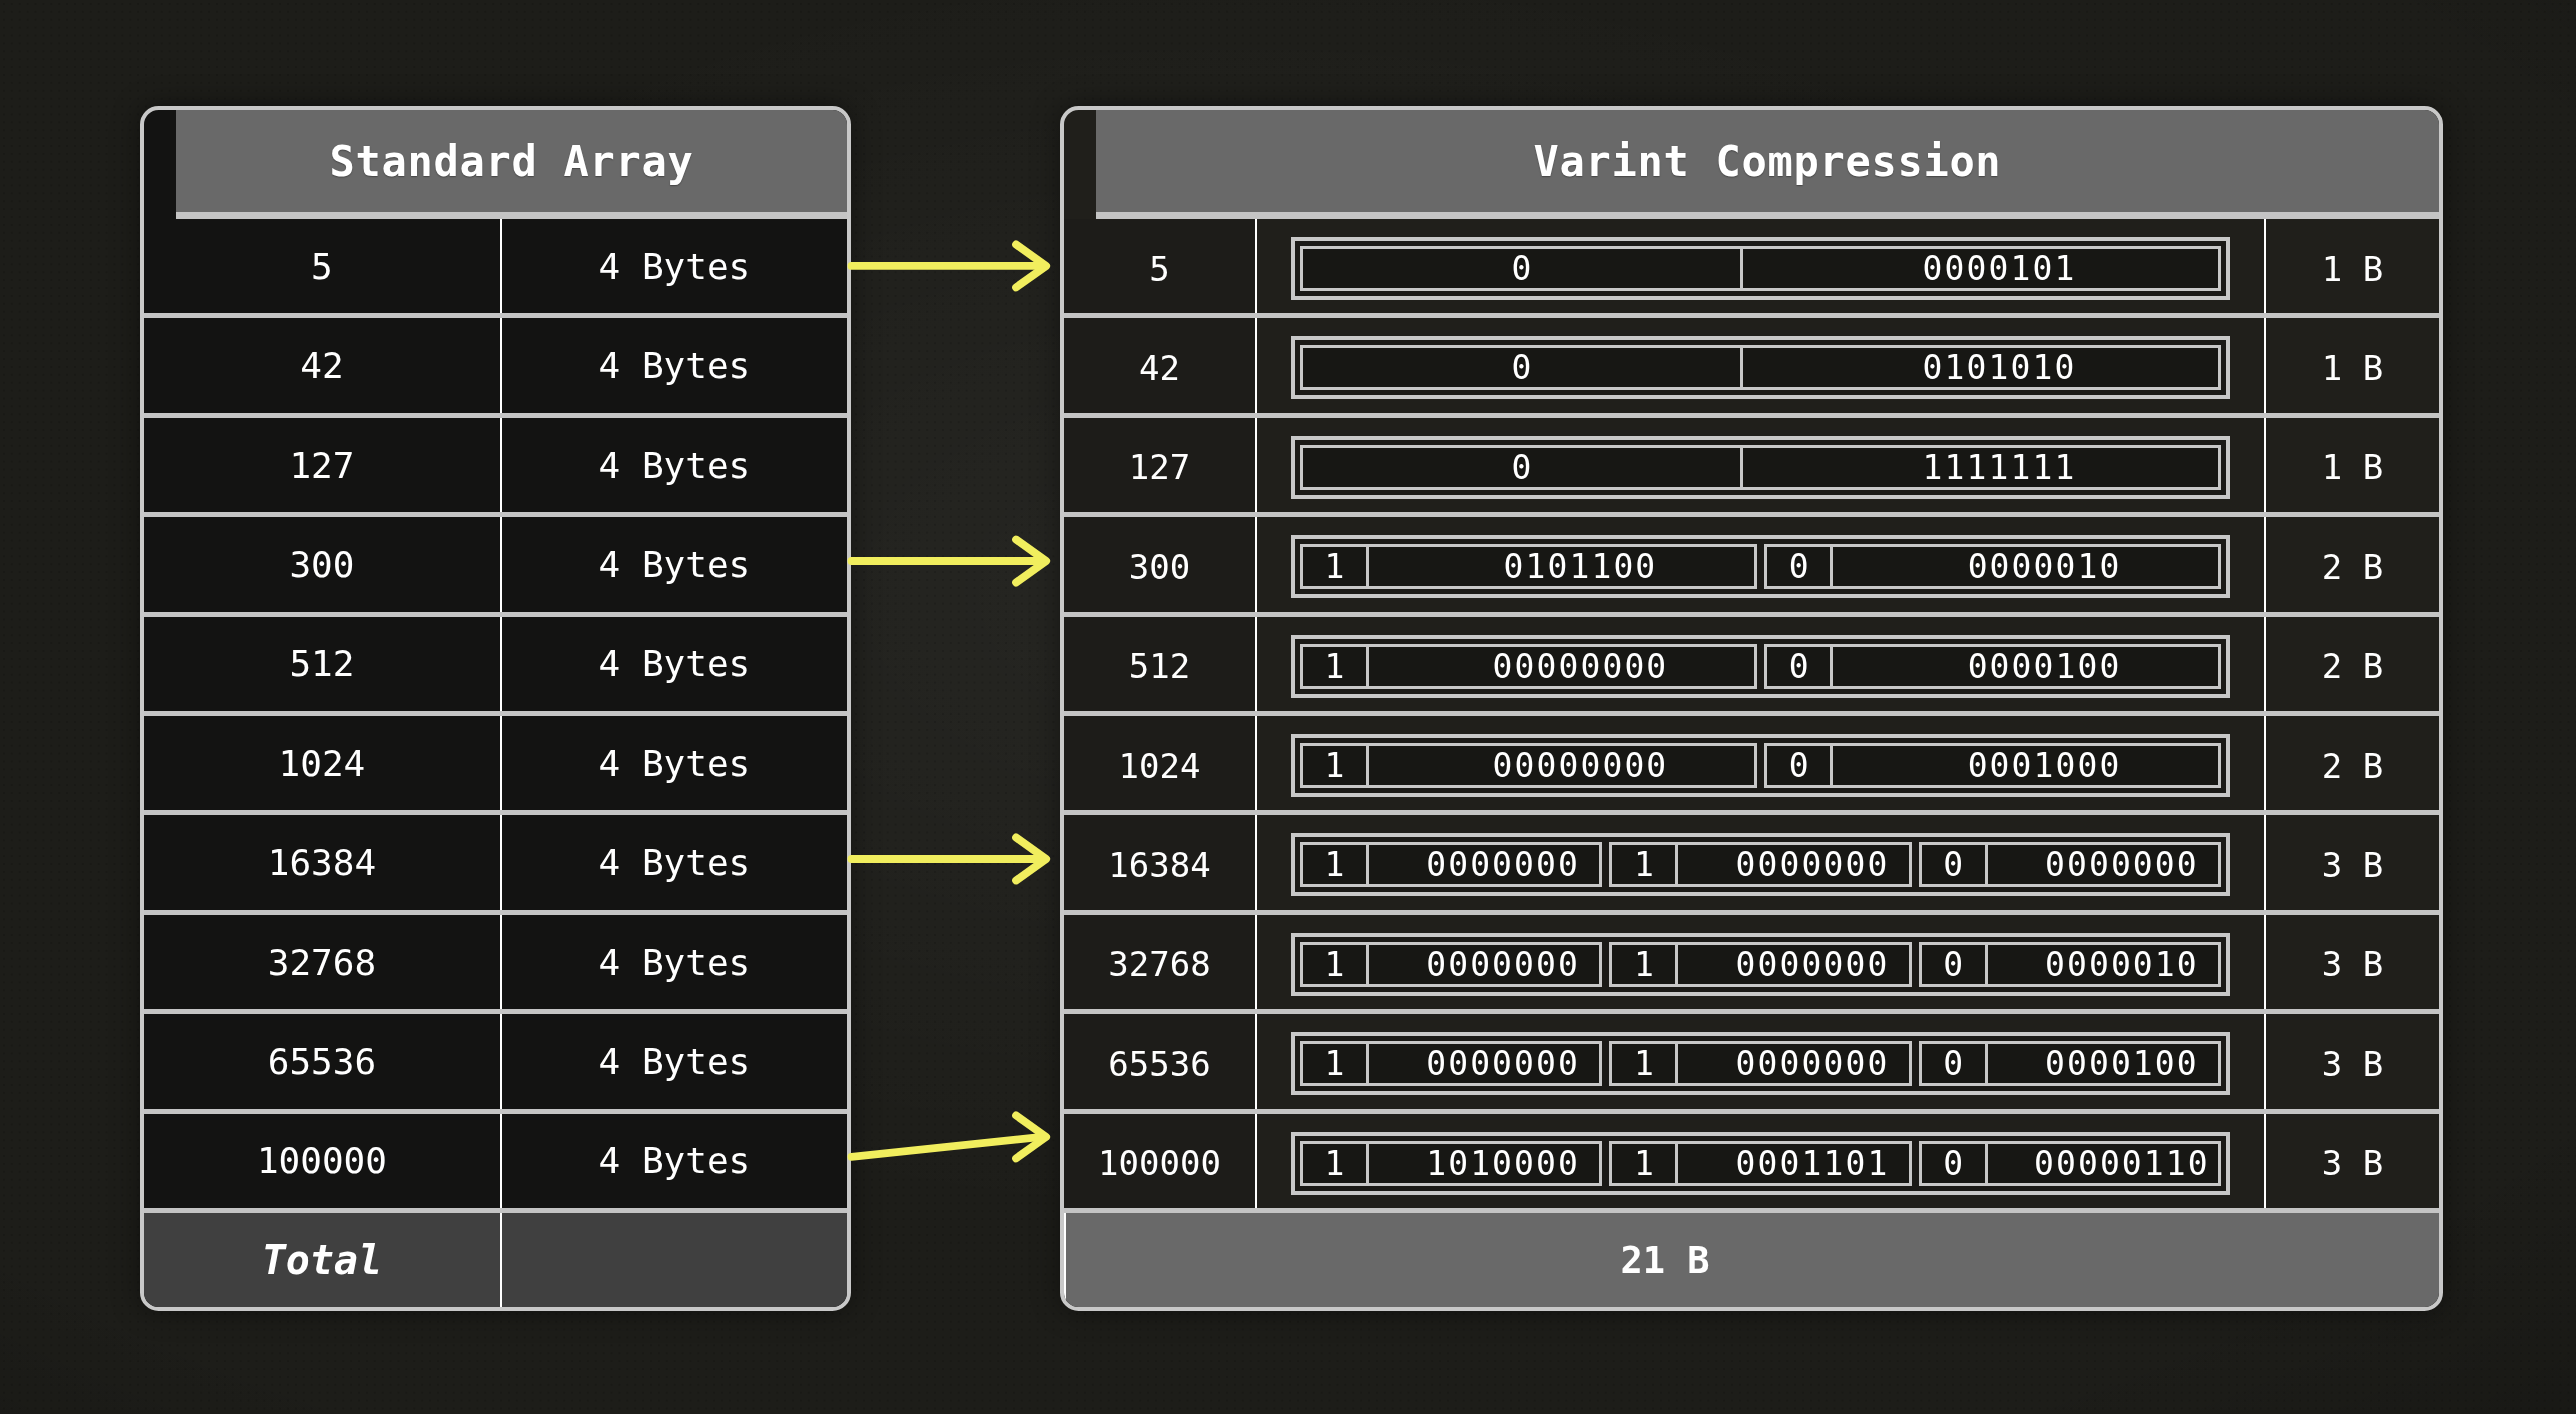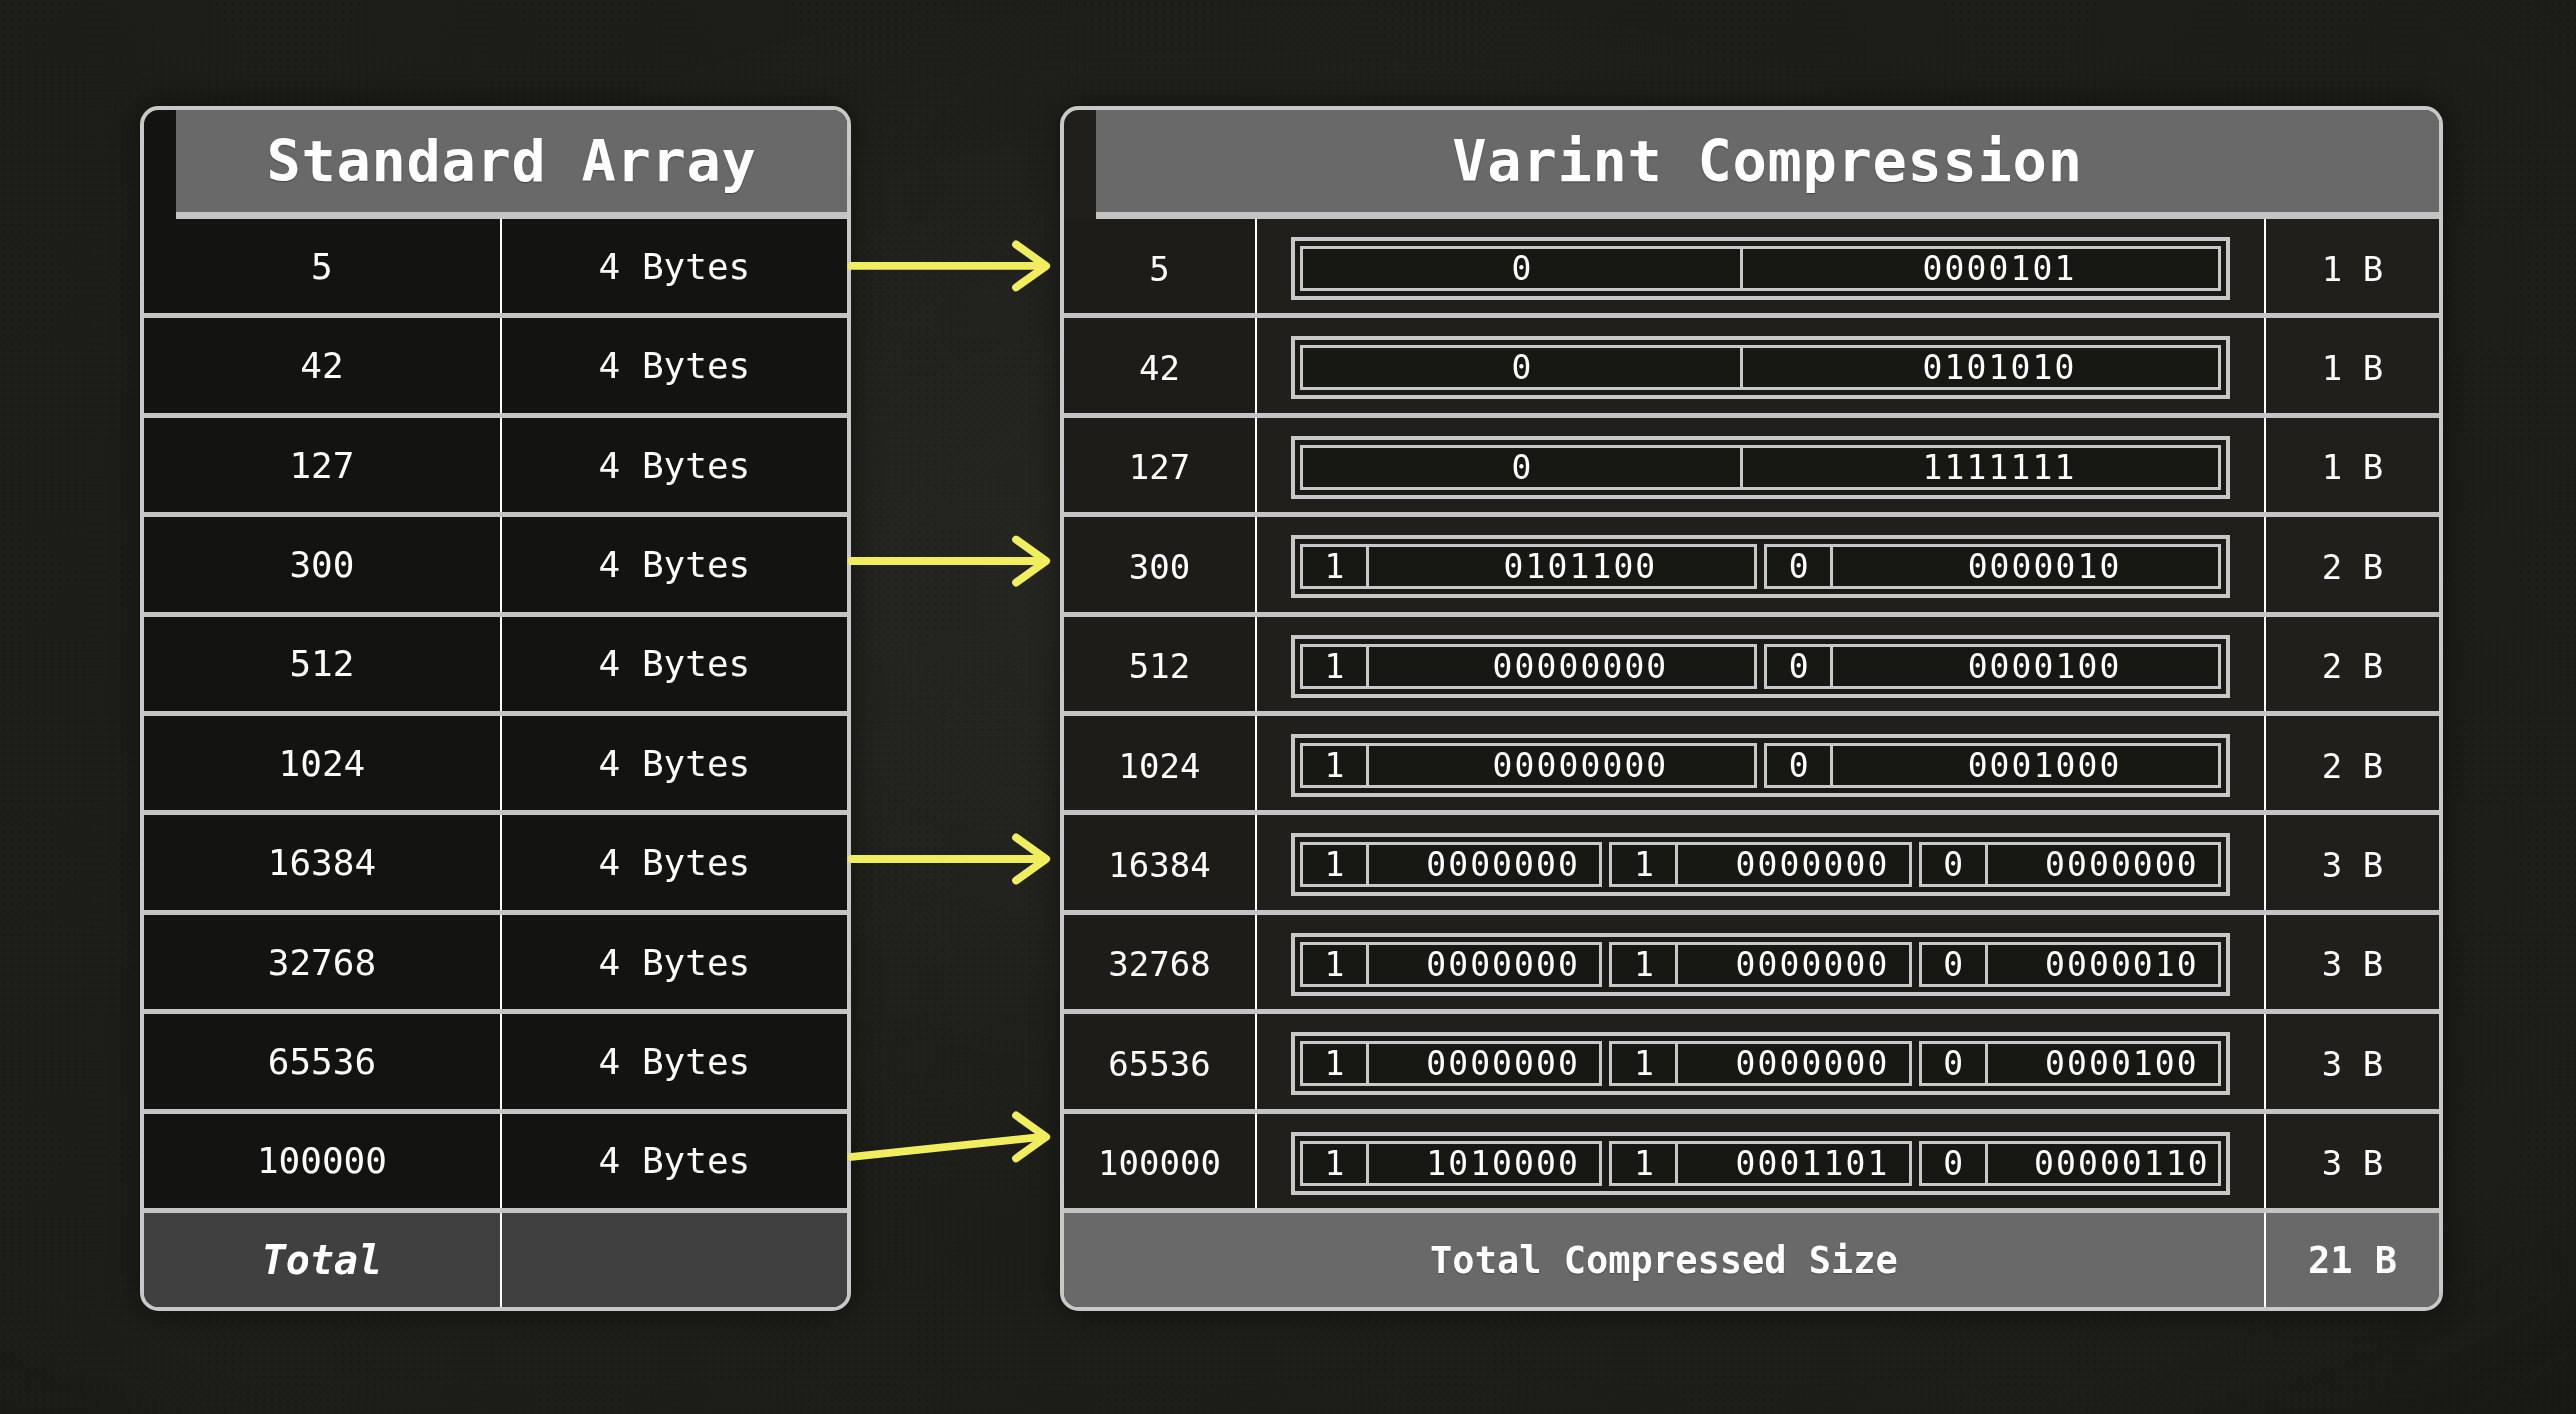--- a/index.html
+++ b/index.html
@@ -28,21 +28,21 @@
     border:4.3px solid #c8c8c8;border-radius:18.6px;overflow:hidden;
     display:flex;flex-direction:column;background:#201f1b;
     box-shadow:0 0 29px rgba(0,0,0,0.45);
   }
   .tbl.left{left:140px;width:711px;background:#131312;}
   .tbl.right{left:1060px;width:1383px;}
 
   .thead{
     flex:0 0 102px;background:#696969;border-bottom:7.2px solid #c4c4c4;
     display:flex;align-items:center;justify-content:center;
-    font-size:57px;font-weight:bold;letter-spacing:0.7px;
+    font-size:42px;font-weight:bold;letter-spacing:0.7px;
     text-shadow:0 1.4px 1.4px rgba(0,0,0,0.35);
     margin-left:32px;
   }
   .tbody{flex:1 1 auto;display:flex;flex-direction:column;}
   .trow{flex:1 1 0;display:grid;min-height:0;}
   .trow + .trow{border-top:5.7px solid #c4c4c4;}
 
   
   .tbl.left .trow{grid-template-columns:50.9% 1fr;background:#131312;}
   .lcell{display:flex;align-items:center;justify-content:center;font-size:36px;}
@@ -313,17 +313,16 @@
             <div class="bytebox">
               <div class="contbit">0</div>
               <div class="payload">00000110</div>
             </div>
           </div>
         </div>
         <div class="rsize">3 B</div>
       </div>
     </div>
   <div class="tfoot-right">
-    <div class="flabel">Total Compressed Size</div>
     <div class="fvalue">21 B</div>
   </div>
 </div>
 
 
 </body></html>

